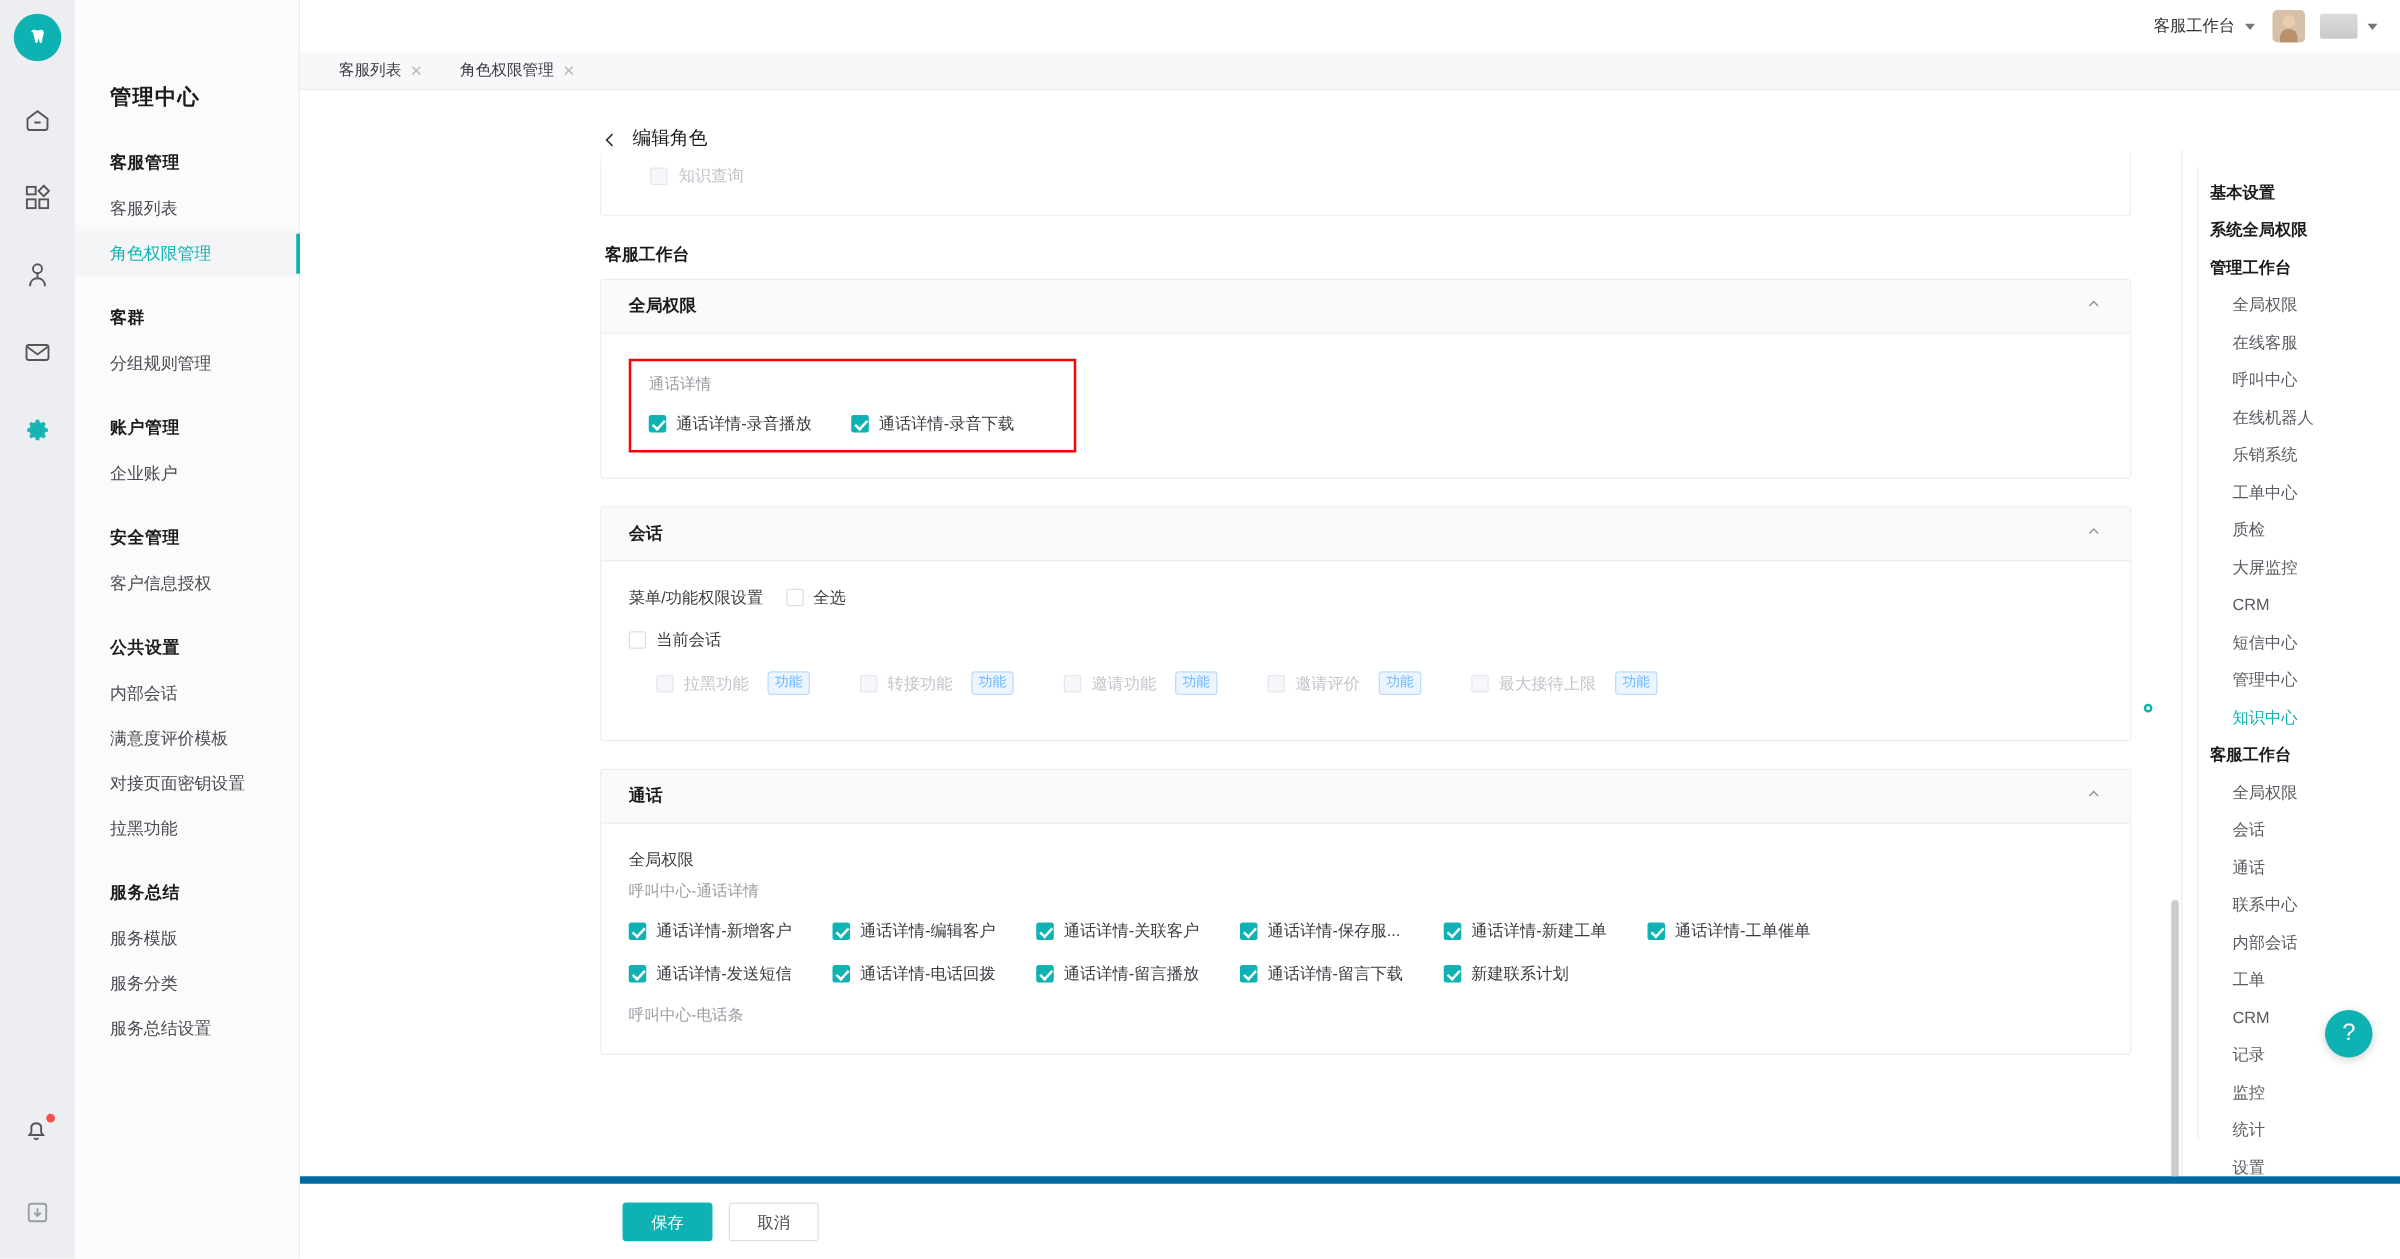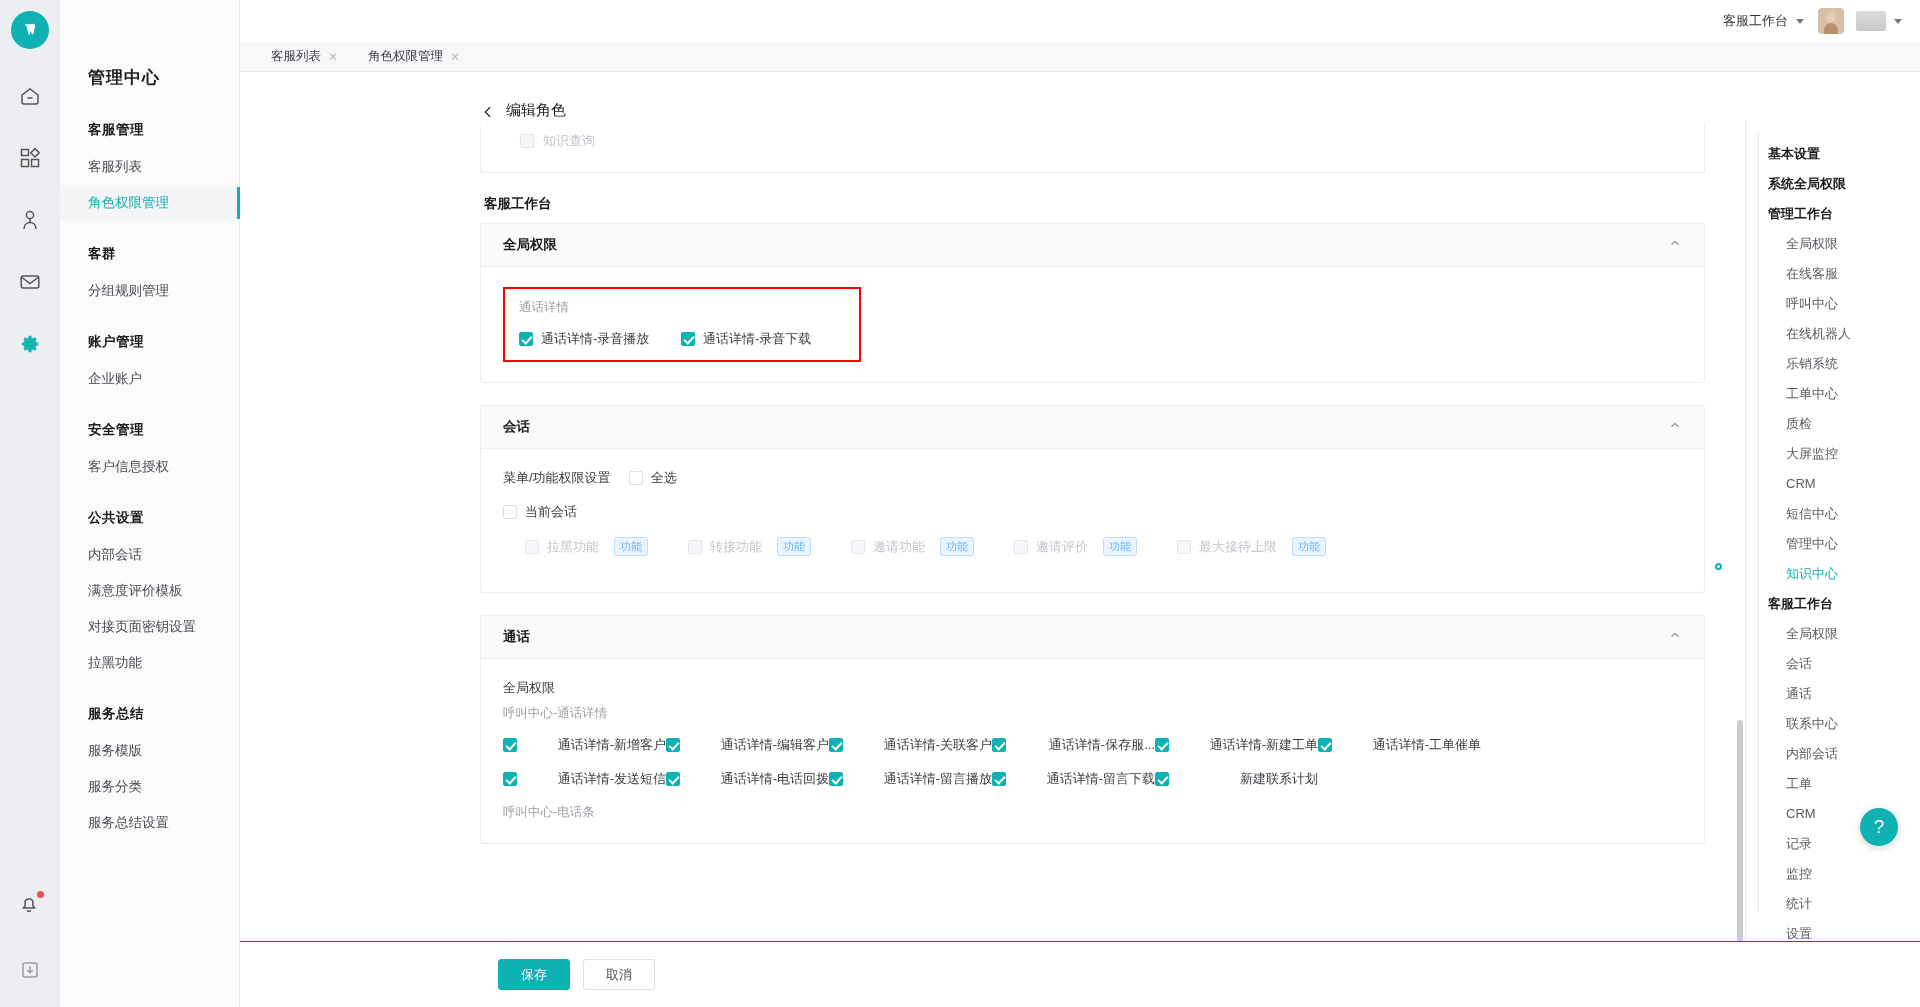--- a/index.html
+++ b/index.html
@@ -131,21 +131,21 @@
   .cb-item.dis { color: #c3c5cb; cursor: not-allowed; }
   .tag {
     display: inline-block; font-size: 11px; color: #69b7ff; border: 1px solid #b9dcff;
     background: #ecf5ff; border-radius: 3px; padding: 1px 5px; margin-left: 7px; line-height: 15px;
   }
 
   .row-grid { display: flex; align-items: flex-end; }
   .row-grid > .cb-item { flex: 0 0 164px; }
   .perm-grid { display: flex; margin-bottom: 16px; }
   .perm-grid > .cb-item { flex: 0 0 164px; }
-  .perm-grid.wide > .cb-item { flex: 0 0 163px; justify-content: space-between; }
+  .perm-grid.wide > .cb-item { flex: 0 0 163px; }
 
   
   .anchor {
     width: 175px; flex: 0 0 175px; padding: 18px 0 0 0;
     border-left: 1px solid #ebedf0;
     position: relative; background: #fff;
   }
   .anchor-track { position: absolute; left: 12px; top: 14px; bottom: 30px; width: 1px; background: #e8e9ec; }
   .anchor-list { position: relative; }
   .a-item { font-size: 13px; color: #4a4a52; padding: 6.5px 0 6.5px 22px; cursor: pointer; line-height: 17px; white-space: nowrap; }
@@ -153,21 +153,21 @@
   .a-item.lv1 { padding-left: 40px; color: #5a5a62; }
   .a-item.active { color: #0fb2b2; }
   .a-dot { position: absolute; left: 9px; width: 7px; height: 7px; border-radius: 50%; border: 2px solid #0fb2b2; background: #fff; transform: translateY(5px); }
 
   
   .vscroll { position: absolute; top: 0; width: 6px; border-radius: 3px; background: #c9ccd1; }
   .scroll-outer { position: absolute; right: 2px; top: 120px; width: 6px; height: 735px; }
 
   
   .footer {
-    height: 66px; flex: 0 0 66px; background: #fff; border-top: 1px solid #0369a1;
+    height: 66px; flex: 0 0 66px; background: #fff; border-top: 6px solid #0369a1;
     display: flex; align-items: center; padding-left: 258px; gap: 13px;
   }
   .btn { font-size: 13px; padding: 0 22px; height: 31px; line-height: 29px; border-radius: 3px; cursor: pointer; border: 1px solid transparent; }
   .btn-primary { background: #0fb2b2; color: #fff; border-color: #0fb2b2; }
   .btn-default { background: #fff; color: #4a4a52; border-color: #dcdfe6; }
 
   
   .fab {
     position: absolute; right: 22px; bottom: 95px; width: 38px; height: 38px; border-radius: 50%;
     background: #0fb2b2; color: #fff; display: flex; align-items: center; justify-content: center;

